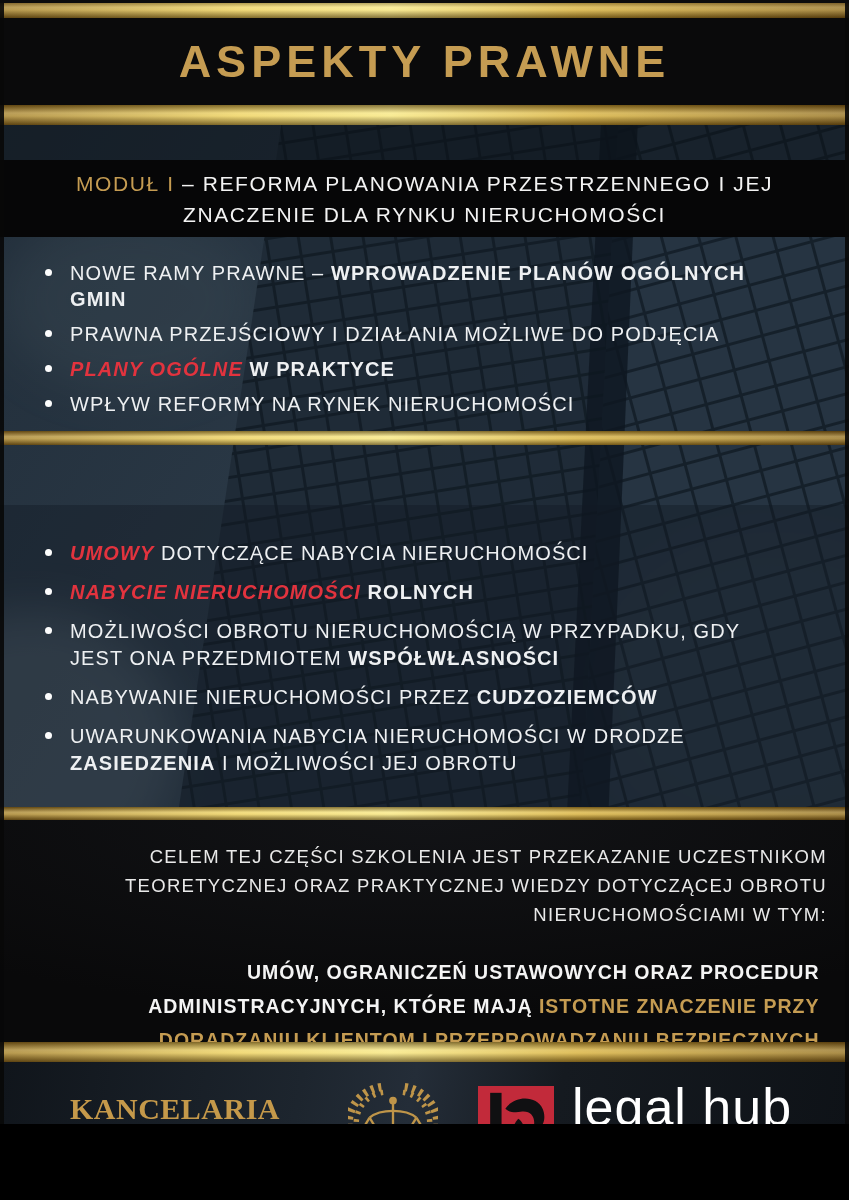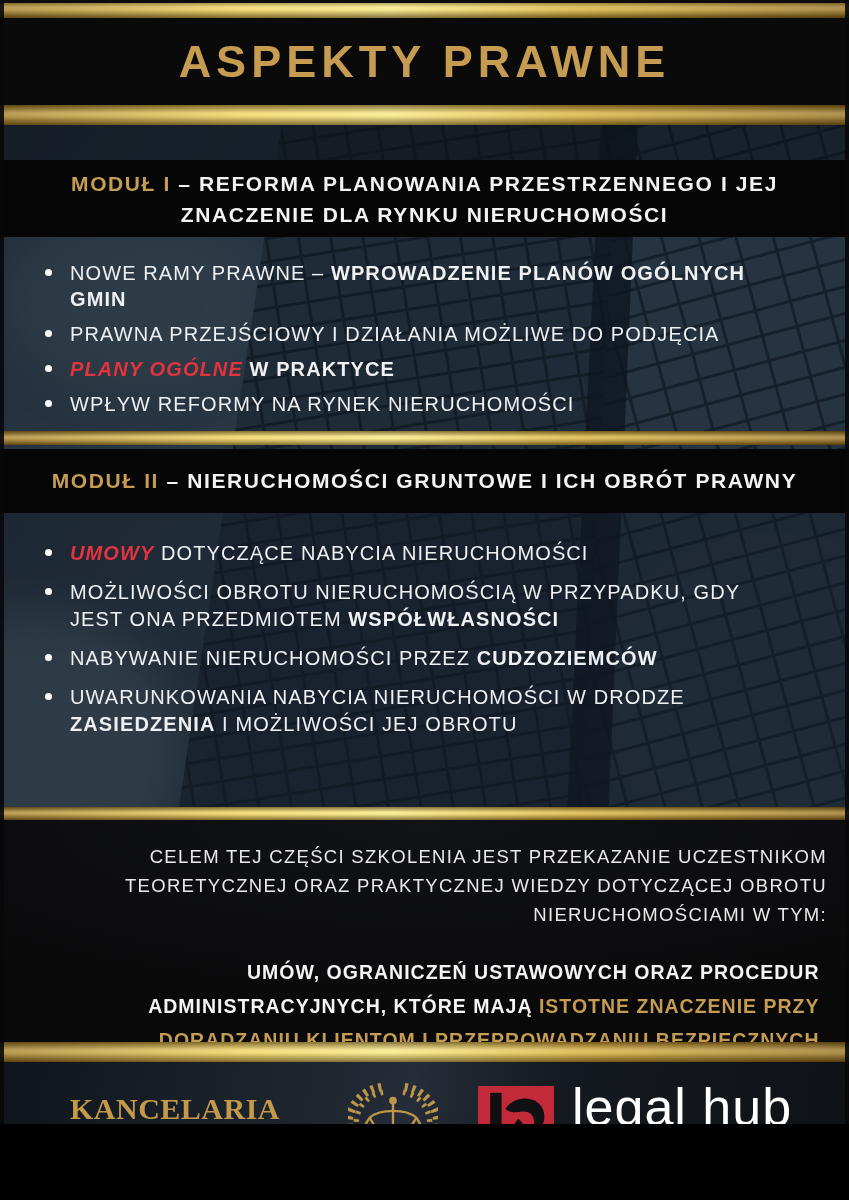--- a/index.html
+++ b/index.html
@@ -23,21 +23,21 @@
   .bar3{top:431px;height:14px;}
   .bar4{top:807px;height:13px;}
   .bar5{top:1042px;height:20px;}
   .bar6{top:1186px;height:14px;}
 
   .band{position:absolute;left:0;right:0;z-index:5;display:flex;flex-direction:column;align-items:center;justify-content:center;}
   .header-band{top:18px;height:87px;background:#0a0a0b;}
   .header-band h1{
     margin:0;font-size:45px;font-weight:bold;letter-spacing:5px;color:#c59c52;white-space:nowrap;
   }
-  .module-band{background:#060607;color:#f3f3f3;font-weight:bold;font-size:21px;letter-spacing:1.6px;text-align:center;}
+  .module-band{background:#060607;color:#f3f3f3;font-weight:normal;font-size:21px;letter-spacing:1.6px;text-align:center;}
   .m1{top:160px;height:77px;line-height:31px;}
   .m2{top:449px;height:64px;}
   .gold{color:#c59c52;}
 
   .bullets{position:absolute;left:42px;right:60px;z-index:5;list-style:none;margin:0;padding:0;}
   .b1-list{top:260px;}
   .b2-list{top:540px;right:92px;}
   .bullets li{position:relative;padding-left:28px;font-size:20px;color:#eef0f2;letter-spacing:1.1px;line-height:26px;margin-bottom:9px;}
   .b2-list li{margin-bottom:12px;line-height:27px;}
   .bullets li::before{content:"";position:absolute;left:3px;top:9px;width:7px;height:7px;border-radius:50%;background:#fdfdfd;}
@@ -116,26 +116,24 @@
     <div>ZNACZENIE DLA RYNKU NIERUCHOMOŚCI</div>
   </section>
 
   <ul class="bullets b1-list">
     <li><span class="seg">NOWE RAMY PRAWNE – </span><span class="seg b">WPROWADZENIE PLANÓW OGÓLNYCH GMIN</span></li>
     <li><span class="seg">PRAWNA PRZEJŚCIOWY I DZIAŁANIA MOŻLIWE DO PODJĘCIA</span></li>
     <li><span class="seg r">PLANY OGÓLNE</span><span class="seg b"> W PRAKTYCE</span></li>
     <li><span class="seg">WPŁYW REFORMY NA RYNEK NIERUCHOMOŚCI</span></li>
   </ul>
 
-  <section class="band module-band m2">
-    <div><span class="gold">MODUŁ II</span><span class="seg"> – NIERUCHOMOŚCI GRUNTOWE I ICH OBRÓT PRAWNY</span></div>
-  </section>
 
   <ul class="bullets b2-list">
     <li><span class="seg r">UMOWY</span><span class="seg"> DOTYCZĄCE NABYCIA NIERUCHOMOŚCI</span></li>
+    <li><span class="seg r">NABYCIE NIERUCHOMOŚCI</span><span class="seg b"> ROLNYCH</span></li>
     <li><span class="seg">MOŻLIWOŚCI OBROTU NIERUCHOMOŚCIĄ W PRZYPADKU, GDY JEST ONA PRZEDMIOTEM </span><span class="seg b">WSPÓŁWŁASNOŚCI</span></li>
     <li><span class="seg">NABYWANIE NIERUCHOMOŚCI PRZEZ </span><span class="seg b">CUDZOZIEMCÓW</span></li>
     <li><span class="seg">UWARUNKOWANIA NABYCIA NIERUCHOMOŚCI W DRODZE </span><span class="seg b">ZASIEDZENIA</span><span class="seg"> I MOŻLIWOŚCI JEJ OBROTU</span></li>
   </ul>
 
   <section class="goal">
     <p class="goal-p1">CELEM TEJ CZĘŚCI SZKOLENIA JEST PRZEKAZANIE UCZESTNIKOM TEORETYCZNEJ ORAZ PRAKTYCZNEJ WIEDZY DOTYCZĄCEJ OBROTU NIERUCHOMOŚCIAMI W TYM:</p>
     <p class="goal-p2"><span>UMÓW, OGRANICZEŃ USTAWOWYCH ORAZ PROCEDUR ADMINISTRACYJNYCH, KTÓRE MAJĄ </span><span class="gb">ISTOTNE ZNACZENIE PRZY DORADZANIU KLIENTOM I PRZEPROWADZANIU BEZPIECZNYCH TRANSAKCJI</span></p>
   </section>
 

